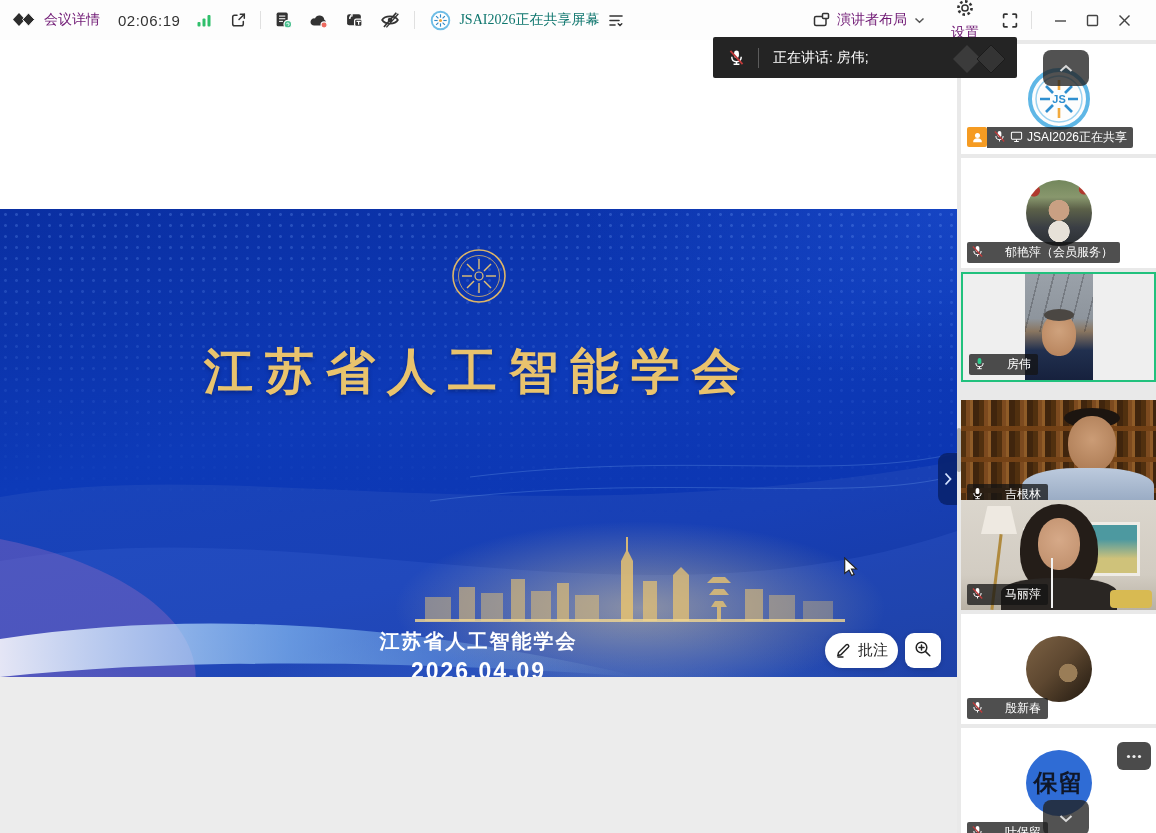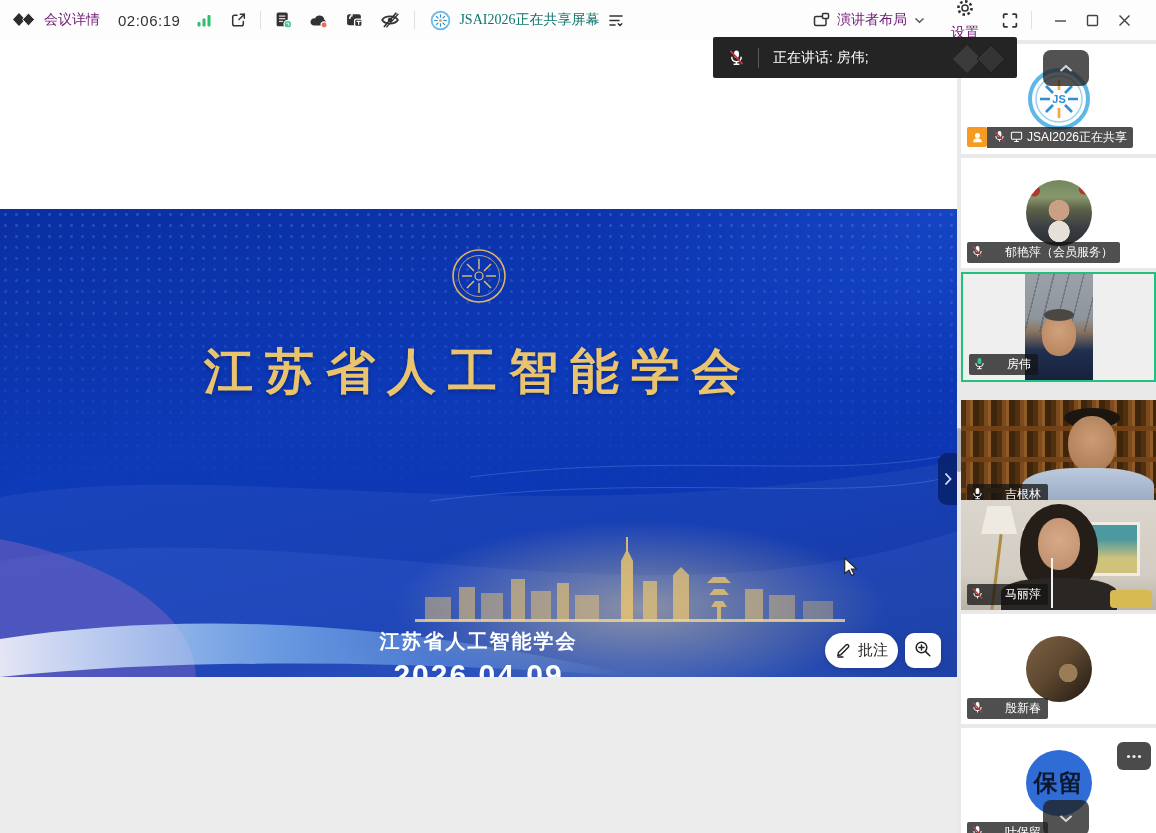--- a/index.html
+++ b/index.html
@@ -47,21 +47,21 @@
   .slide-glow { position:absolute; left:360px; top:300px; width:560px; height:180px;
                 background:radial-gradient(ellipse at 50% 55%, rgba(255,226,150,.48), rgba(255,226,150,0) 62%); }
   .emblem { position:absolute; left:450px; top:38px; }
   .slide-title { position:absolute; left:0; width:957px; text-align:center; font-weight:bold;
                  color:#e9c36d; text-shadow:0 2px 4px rgba(0,20,80,.45); white-space:nowrap; }
   .t1 { top:130px; font-size:49px; letter-spacing:12px; }
   .t2 { top:210px; font-size:53px; letter-spacing:11px; }
   .skyline { position:absolute; left:415px; top:326px; }
   .slide-footer { position:absolute; left:0; width:957px; text-align:center; color:#fff; font-weight:bold; }
   .f-org { top:419px; font-size:20px; letter-spacing:2px; }
-  .f-date { top:449px; font-size:30px; letter-spacing:2px; }
+  .f-date { top:449px; font-size:23px; letter-spacing:2px; }
   .next-tab { position:absolute; right:0; top:244px; width:19px; height:52px;
               background:rgba(9,35,112,.92); border-radius:9px 0 0 9px;
               display:flex; align-items:center; justify-content:center; }
   .cursor { position:absolute; left:843px; top:348px; z-index:5; }
 
   .anno-pill { position:absolute; right:59px; bottom:9px; width:73px; height:35px; background:#fff;
                border-radius:18px; box-shadow:0 1px 5px rgba(0,0,0,.16); display:flex; align-items:center;
                justify-content:center; gap:6px; font-size:15px; color:#1f1f1f; z-index:10; }
   .zoom-btn { position:absolute; right:16px; bottom:9px; width:36px; height:35px; background:#fff;
               border-radius:9px; box-shadow:0 1px 5px rgba(0,0,0,.16); display:flex; align-items:center;

